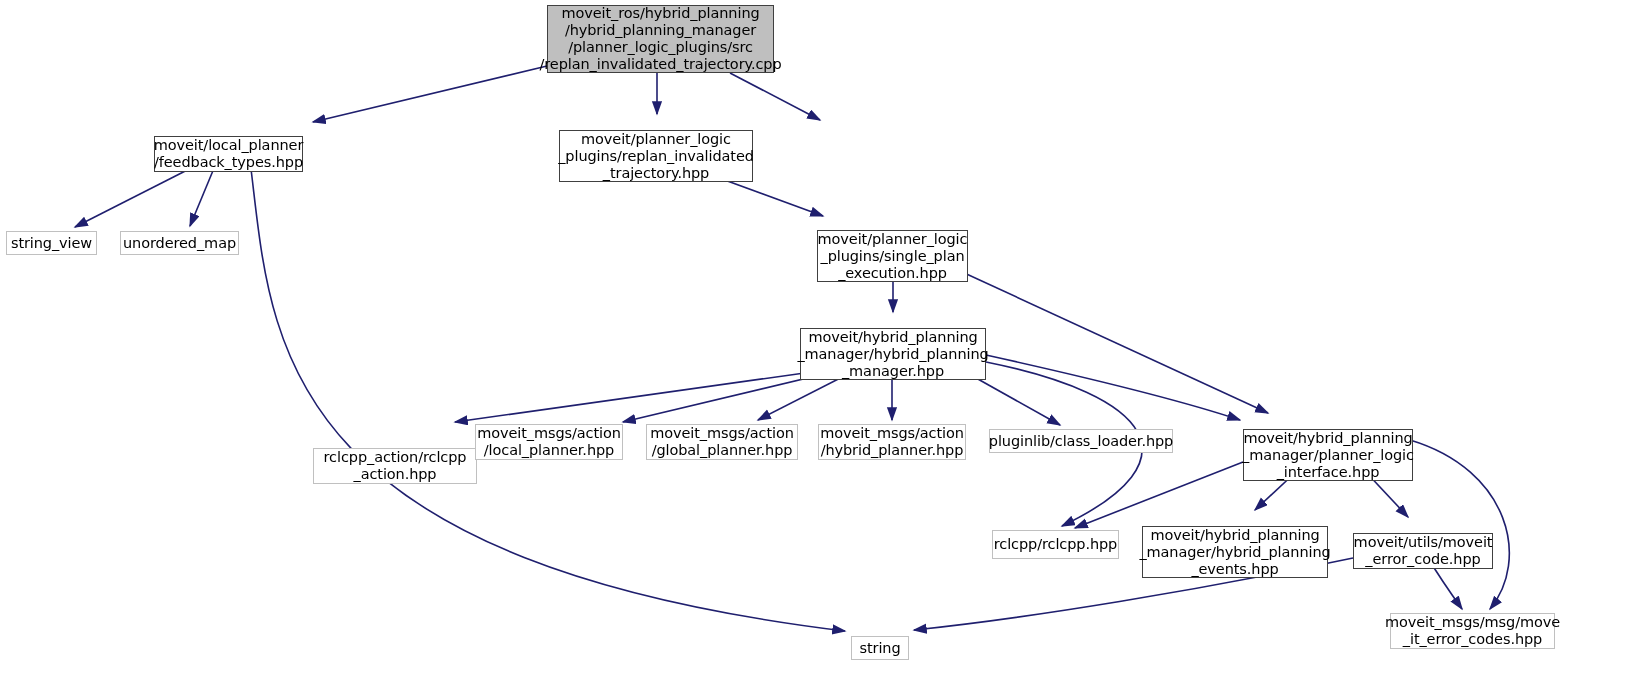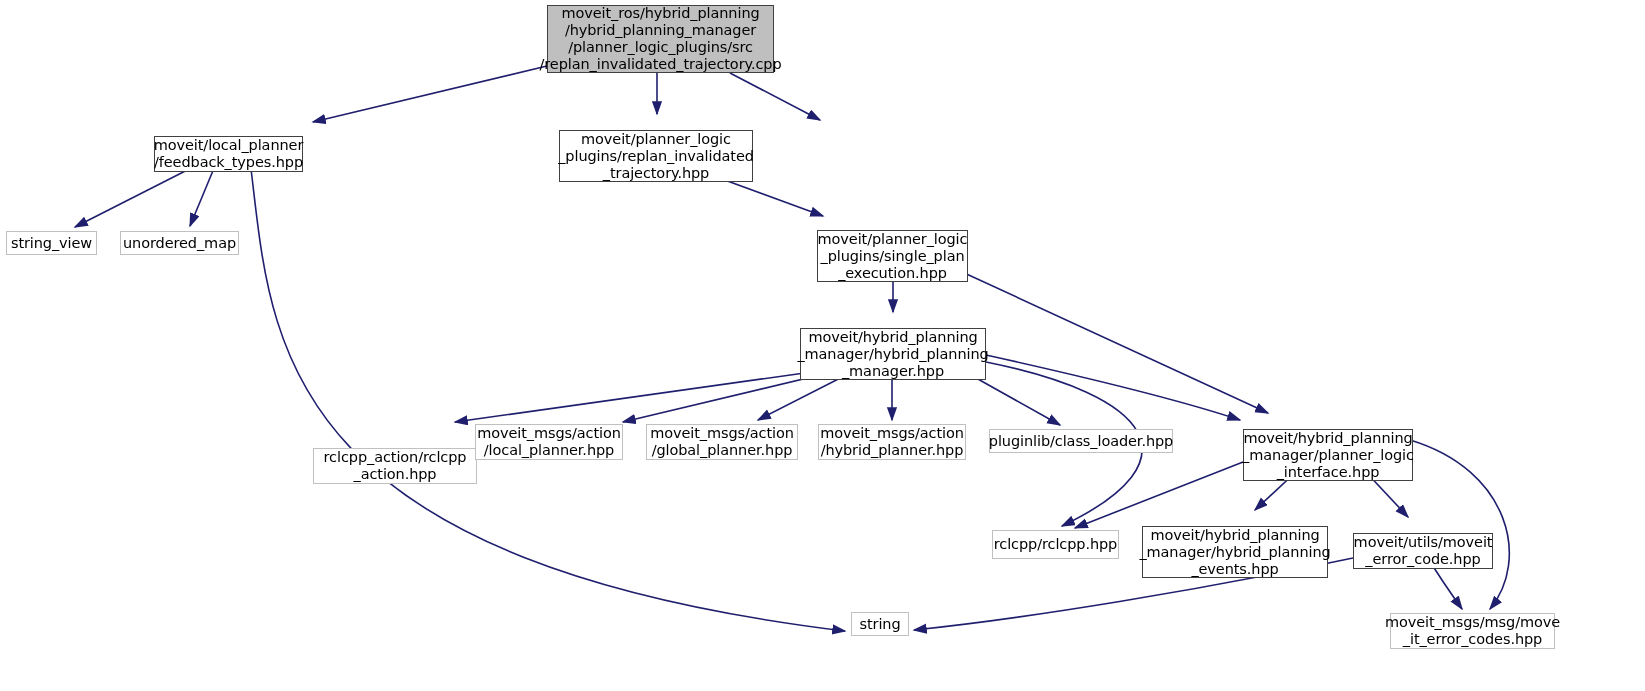--- a/index.html
+++ b/index.html
@@ -152,18 +152,18 @@
 
   <div class="node" style="left:992px; top:530px; width:127px; height:29px;text-align:center;">rclcpp/rclcpp.hpp</div>
 
   <div class="node strong" style="left:1142px; top:514px; width:186px; height:52px;">moveit/hybrid_planning
 _manager/hybrid_planning
 _events.hpp</div>
 
   <div class="node strong" style="left:1353px; top:521px; width:140px; height:36px;">moveit/utils/moveit
 _error_code.hpp</div>
 
-  <div class="node" style="left:851px; top:612px; width:58px; height:24px;">string</div>
+  <div class="node" style="left:851px; top:636px; width:58px; height:24px;">string</div>
 
   <div class="node" style="left:1390px; top:613px; width:165px; height:36px;">moveit_msgs/msg/move
 _it_error_codes.hpp</div>
 
 </div>
 
 </body></html>

